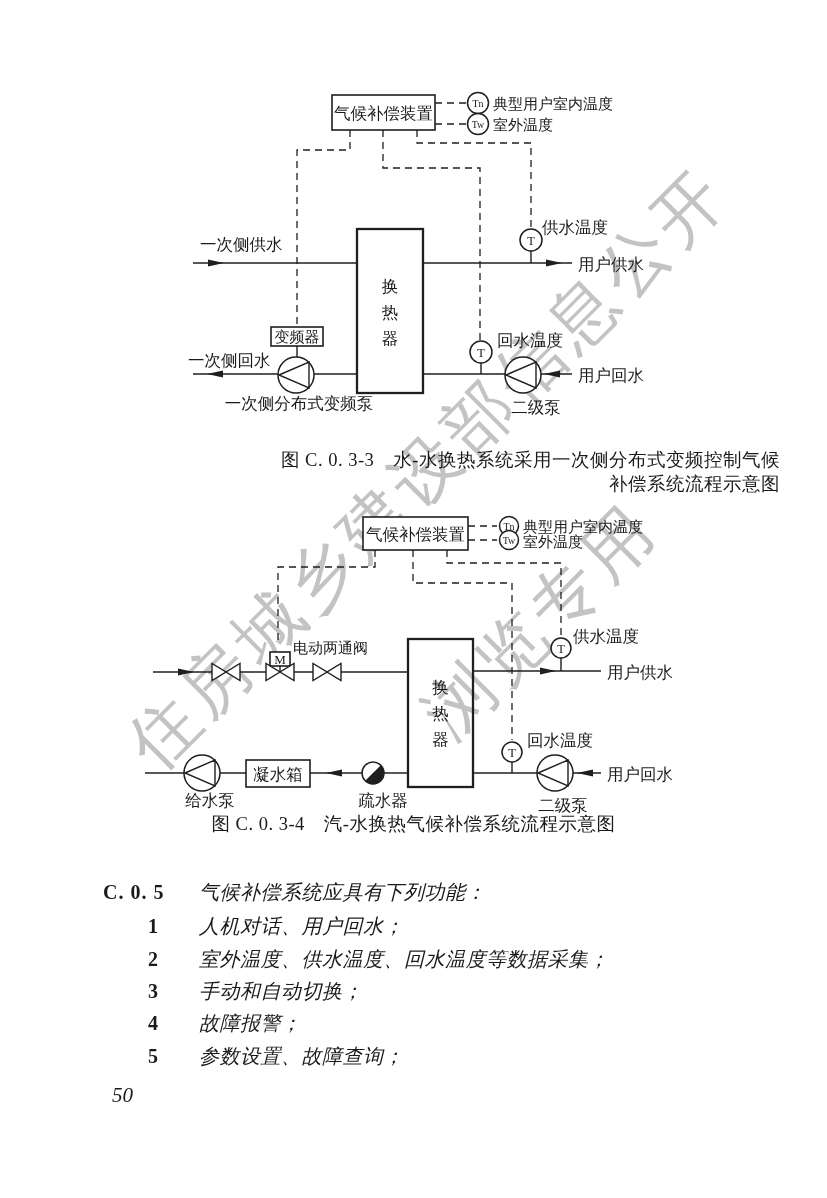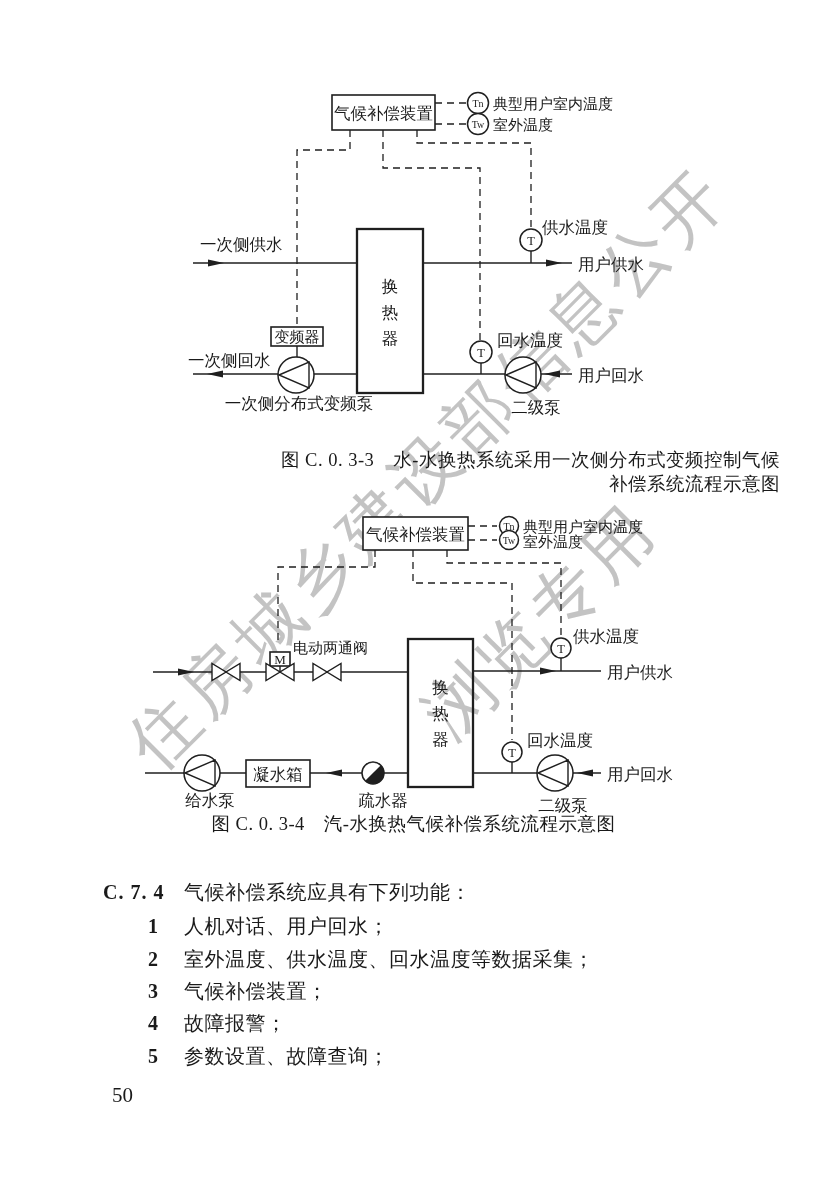--- a/index.html
+++ b/index.html
@@ -25,22 +25,22 @@
   .boxo{stroke:#1f1f1f;stroke-width:2.3;fill:none;}
   .circ{stroke:#1f1f1f;stroke-width:1.5;fill:#ffffff;}
   .tri{stroke:#1f1f1f;stroke-width:1.4;fill:none;}
   .arr{fill:#1f1f1f;stroke:none;}
   .valve{stroke:#1f1f1f;stroke-width:1.4;fill:#ffffff;}
   
   .caption{position:absolute;z-index:2;text-align:center;font-size:18.5px;letter-spacing:.5px;line-height:24px;}
   .clause-row{position:absolute;left:0;width:827px;z-index:2;font-size:20px;line-height:26px;}
   .clause-num{position:absolute;left:103px;font-weight:bold;letter-spacing:1px;}
   .item-num{position:absolute;left:148px;font-weight:bold;}
-  .clause-text{position:absolute;left:184px;letter-spacing:.5px;}
-  .pagenum{position:absolute;left:112px;top:1083px;font-size:21px;z-index:2;}
+  .clause-text{position:absolute;left:199px;letter-spacing:.5px;font-style:italic;}
+  .pagenum{position:absolute;left:112px;top:1083px;font-size:21px;font-style:italic;z-index:2;}
 </style>
 </head>
 <body>
 
 <div class="page">
 
   <div class="wm wm1">住房城乡建设部信息公开</div>
   <div class="wm wm2">浏览专用</div>
 
   <svg class="fig" style="top:85px;" width="827" height="345" viewBox="0 85 827 345">
@@ -170,34 +170,34 @@
     <circle class="circ" cx="202" cy="773" r="18"></circle>
     <polygon class="tri" points="185,773 215,760 215,786"></polygon>
     <text class="lbl" x="210" y="806" text-anchor="middle">给水泵</text>
   </svg>
 
   <div class="caption" style="top:812px;left:0;width:827px;">
     <div>图 C. 0. 3-4　汽-水换热气候补偿系统流程示意图</div>
   </div>
 
   <div class="clause-row" style="top:879px;">
-    <span class="clause-num">C. 7. 4</span>
+    <span class="clause-num">C. 0. 5</span>
     <span class="clause-text">气候补偿系统应具有下列功能：</span>
   </div>
   <div class="clause-row" style="top:913px;">
     <span class="item-num">1</span>
     <span class="clause-text">人机对话、用户回水；</span>
   </div>
   <div class="clause-row" style="top:946px;">
     <span class="item-num">2</span>
     <span class="clause-text">室外温度、供水温度、回水温度等数据采集；</span>
   </div>
   <div class="clause-row" style="top:978px;">
     <span class="item-num">3</span>
-    <span class="clause-text">气候补偿装置；</span>
+    <span class="clause-text">手动和自动切换；</span>
   </div>
   <div class="clause-row" style="top:1010px;">
     <span class="item-num">4</span>
     <span class="clause-text">故障报警；</span>
   </div>
   <div class="clause-row" style="top:1043px;">
     <span class="item-num">5</span>
     <span class="clause-text">参数设置、故障查询；</span>
   </div>
 

